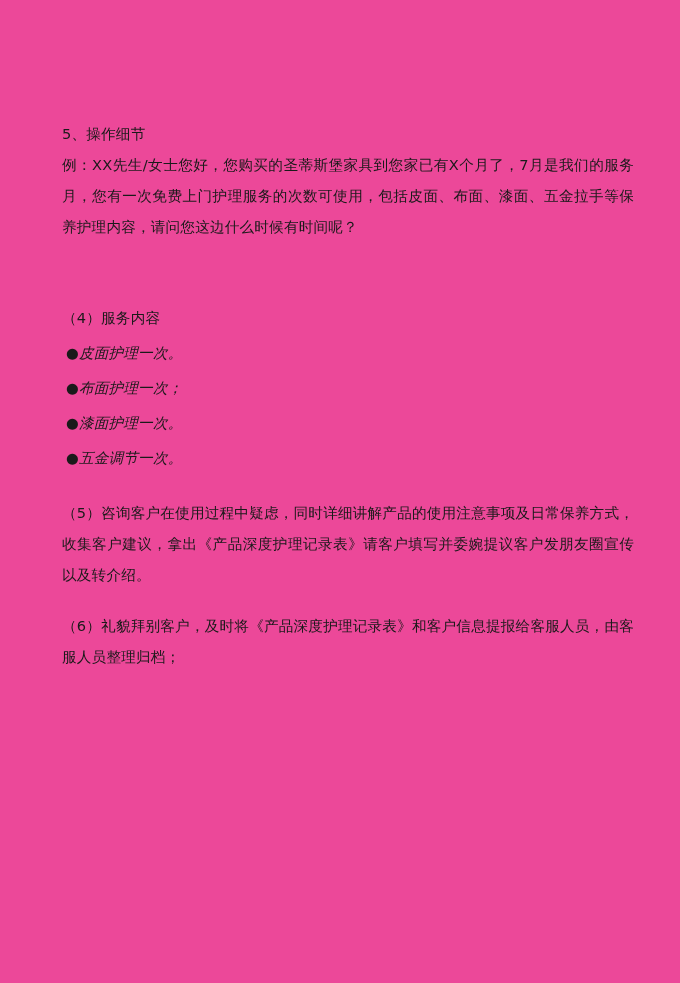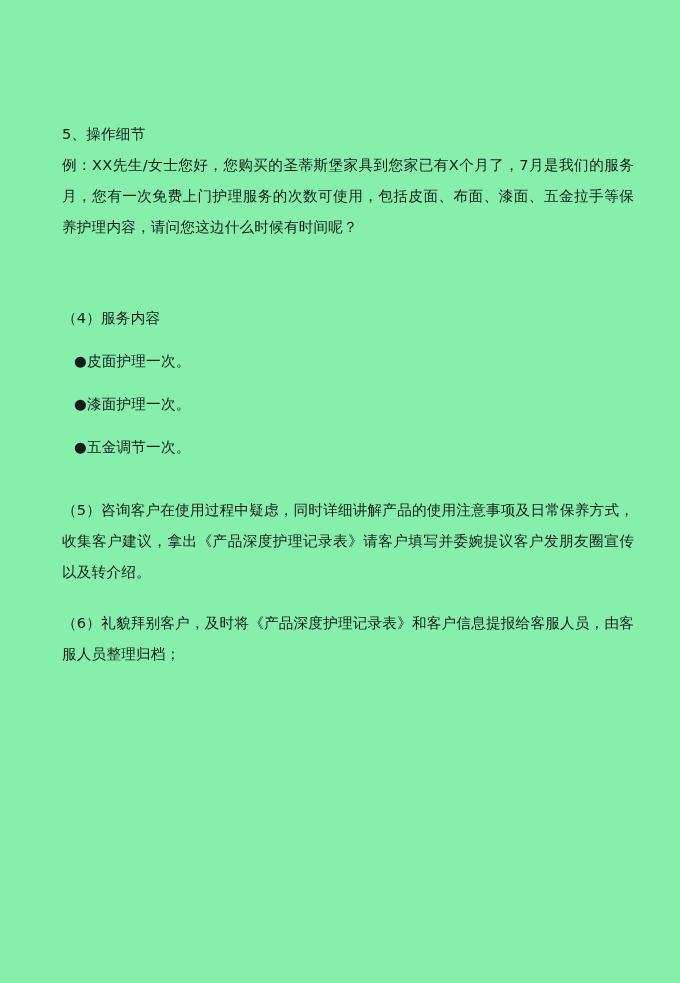--- a/index.html
+++ b/index.html
@@ -11,21 +11,21 @@
     width: 680px;
     height: 983px;
     font-family: "DejaVu Sans", "Liberation Sans", sans-serif;
     color: #1a1a1a;
     -webkit-font-smoothing: antialiased;
   }
   #page {
     position: relative;
     width: 680px;
     height: 983px;
-    background: #86efac;
+    background: #ec4899;
     box-sizing: border-box;
     padding: 118px 46px 0 62px;
   }
   .doc-body {
     font-size: 14.6px;
     line-height: 31px;
     letter-spacing: 0.2px;
     text-align: justify;
     text-justify: inter-ideograph;
   }
@@ -36,22 +36,23 @@
   .para.heading {
     margin-bottom: 0;
   }
   .para.indent {
     text-indent: 0;
   }
   .spacer-md {
     height: 20px;
   }
   .bullet-line {
-    margin: 12px;
+    margin: 4px;
     padding: 0;
+    font-style: italic;
   }
 </style>
 </head>
 <body>
 
 <div id="page">
   <div class="doc-body">
 
     <p class="para heading">5、操作细节</p>
 
@@ -62,20 +63,21 @@
 
 
     <div class="spacer-md"></div>
 
 
     <div class="spacer-md"></div>
 
     <p class="para indent">（4）服务内容</p>
 
     <p class="bullet-line">●皮面护理一次。</p>
+    <p class="bullet-line">●布面护理一次；</p>
     <p class="bullet-line">●漆面护理一次。</p>
     <p class="bullet-line">●五金调节一次。</p>
 
     <div class="spacer-md"></div>
 
     <p class="para indent">（5）咨询客户在使用过程中疑虑，同时详细讲解产品的使用注意事项及日常保养方式，收集客户建议，拿出《产品深度护理记录表》请客户填写并委婉提议客户发朋友圈宣传以及转介绍。</p>
 
     <div class="spacer-md"></div>
 
     <p class="para indent">（6）礼貌拜别客户，及时将《产品深度护理记录表》和客户信息提报给客服人员，由客服人员整理归档；</p>

